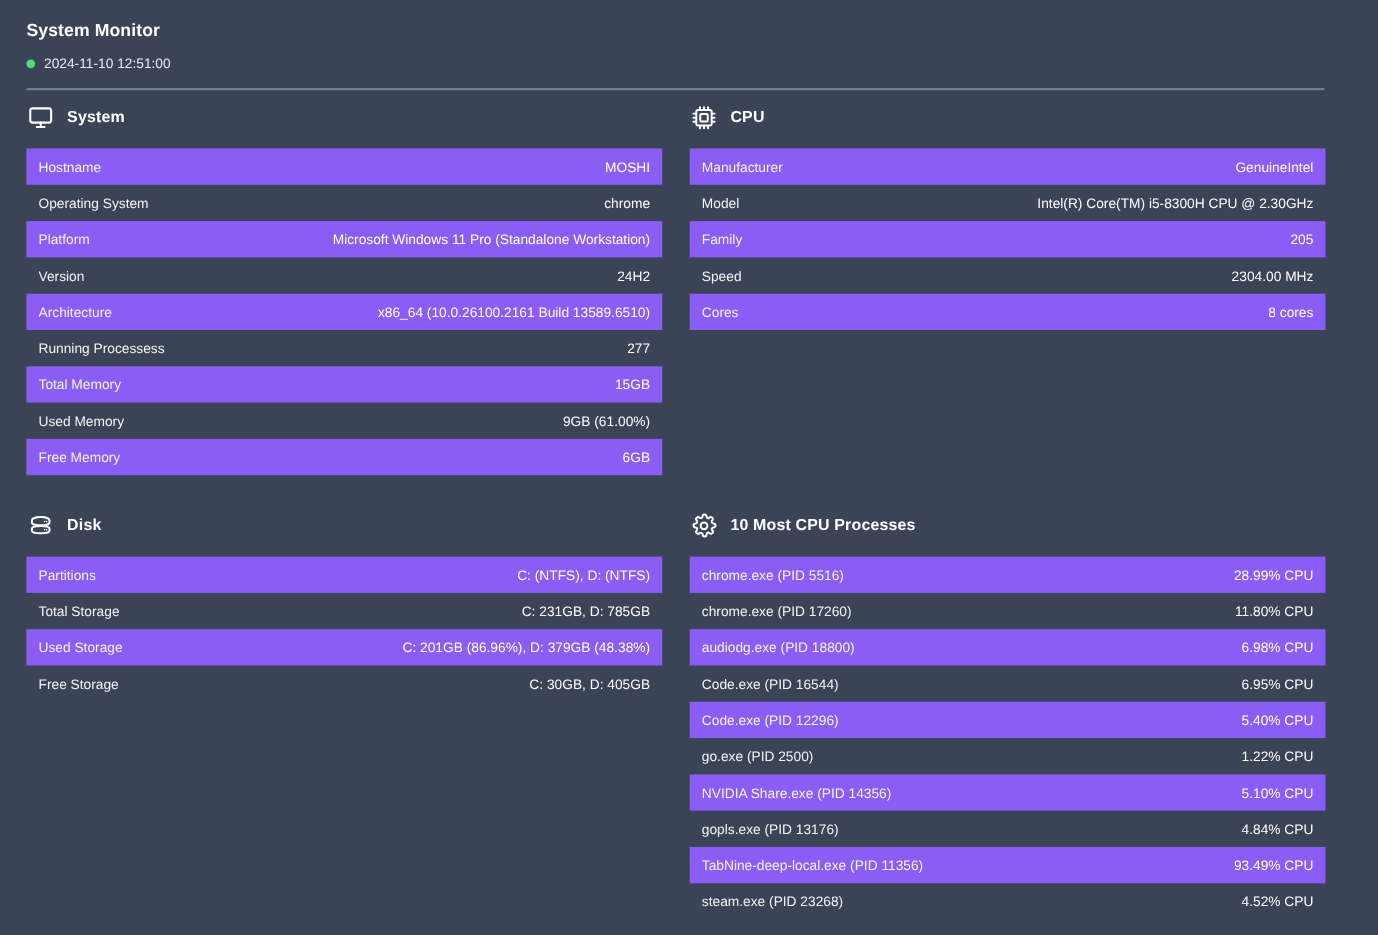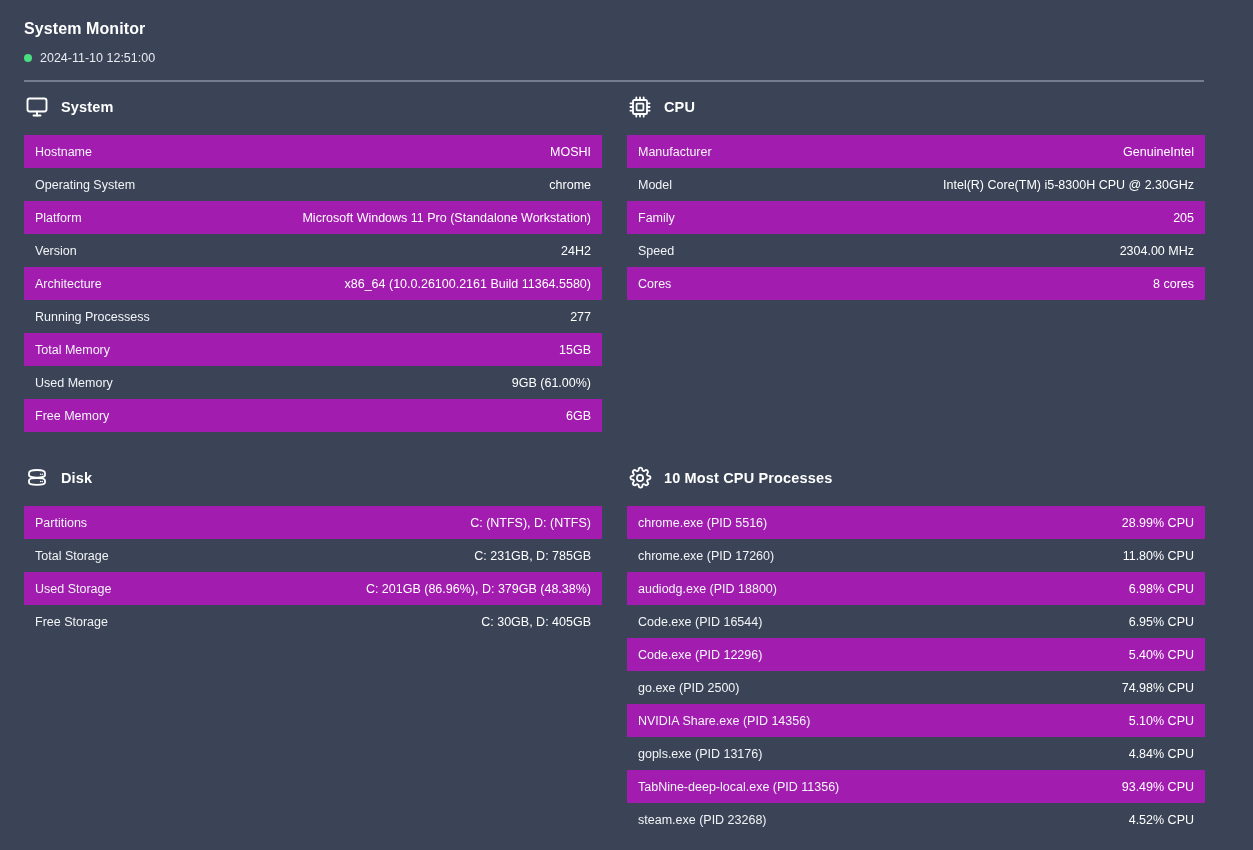--- a/index.html
+++ b/index.html
@@ -104,21 +104,21 @@
   .rows { width: 578px; }
 
   .row {
     display: flex;
     align-items: center;
     justify-content: space-between;
     height: 33px;
     padding: 0 11px 0 11px;
     background: transparent;
   }
-  .row.alt { background: #a21caf; }
+  .row.alt { background: #8b5cf6; }
 
   .row .label {
     font-size: 12.5px;
     color: #f2f4f7;
     white-space: nowrap;
     overflow: hidden;
     text-overflow: ellipsis;
   }
 
   .row .value {
@@ -175,21 +175,21 @@
           <div class="row alt">
             <span class="label">Platform</span>
             <span class="value">Microsoft Windows 11 Pro (Standalone Workstation)</span>
           </div>
           <div class="row">
             <span class="label">Version</span>
             <span class="value">24H2</span>
           </div>
           <div class="row alt">
             <span class="label">Architecture</span>
-            <span class="value">x86_64 (10.0.26100.2161 Build 11364.5580)</span>
+            <span class="value">x86_64 (10.0.26100.2161 Build 13589.6510)</span>
           </div>
           <div class="row">
             <span class="label">Running Processess</span>
             <span class="value">277</span>
           </div>
           <div class="row alt">
             <span class="label">Total Memory</span>
             <span class="value">15GB</span>
           </div>
           <div class="row">
@@ -309,21 +309,21 @@
           <div class="row">
             <span class="label">Code.exe (PID 16544)</span>
             <span class="value">6.95% CPU</span>
           </div>
           <div class="row alt">
             <span class="label">Code.exe (PID 12296)</span>
             <span class="value">5.40% CPU</span>
           </div>
           <div class="row">
             <span class="label">go.exe (PID 2500)</span>
-            <span class="value">74.98% CPU</span>
+            <span class="value">1.22% CPU</span>
           </div>
           <div class="row alt">
             <span class="label">NVIDIA Share.exe (PID 14356)</span>
             <span class="value">5.10% CPU</span>
           </div>
           <div class="row">
             <span class="label">gopls.exe (PID 13176)</span>
             <span class="value">4.84% CPU</span>
           </div>
           <div class="row alt">

